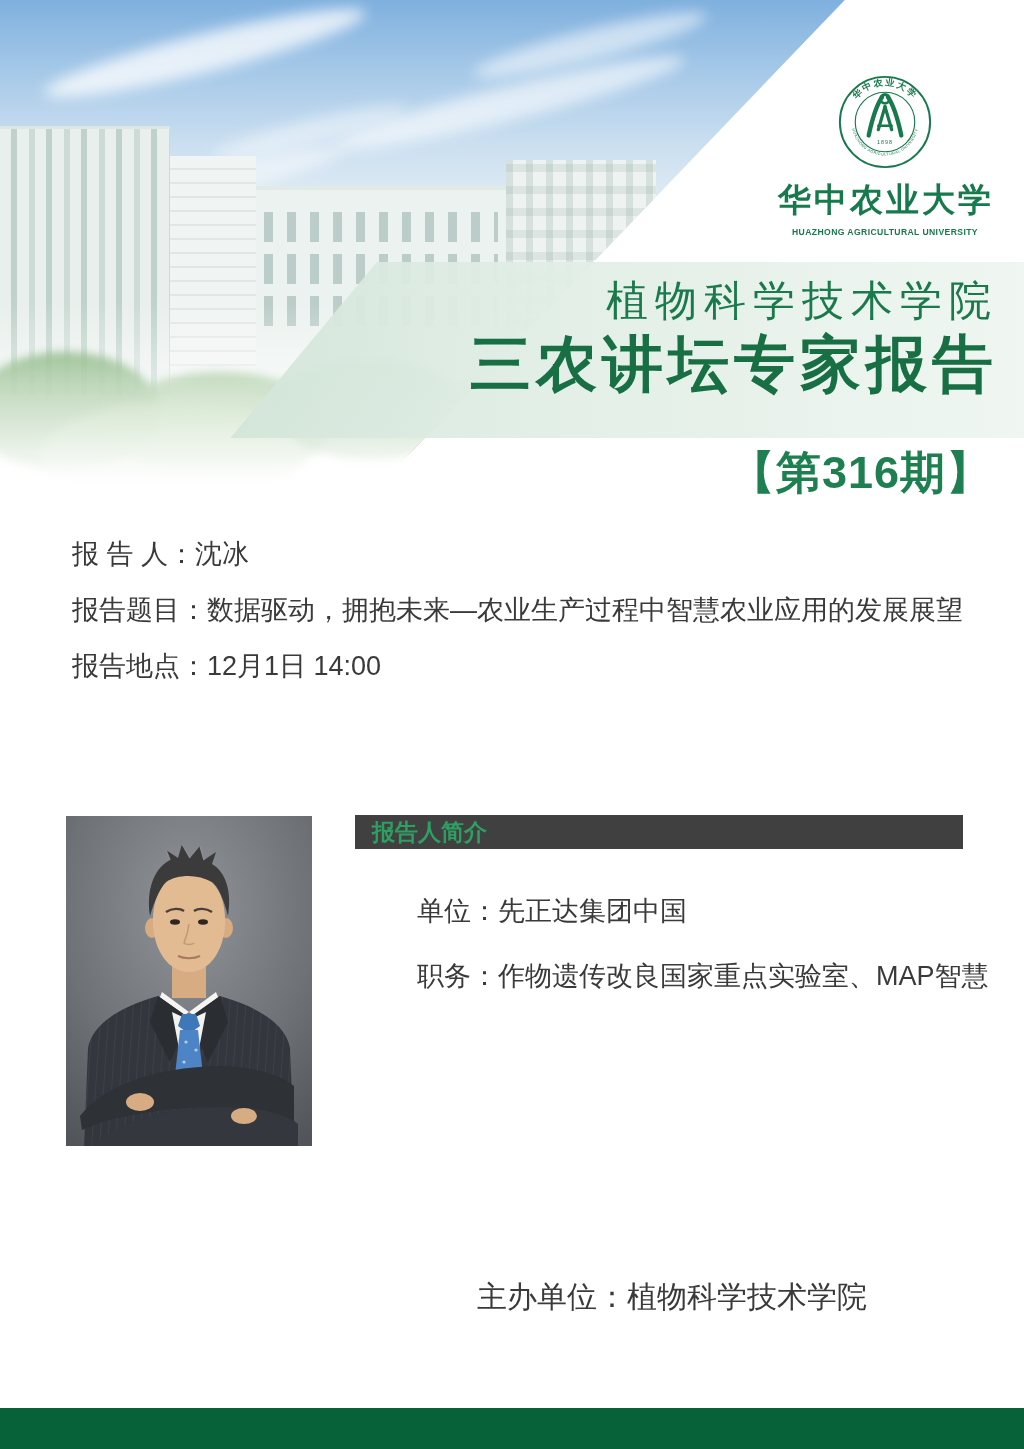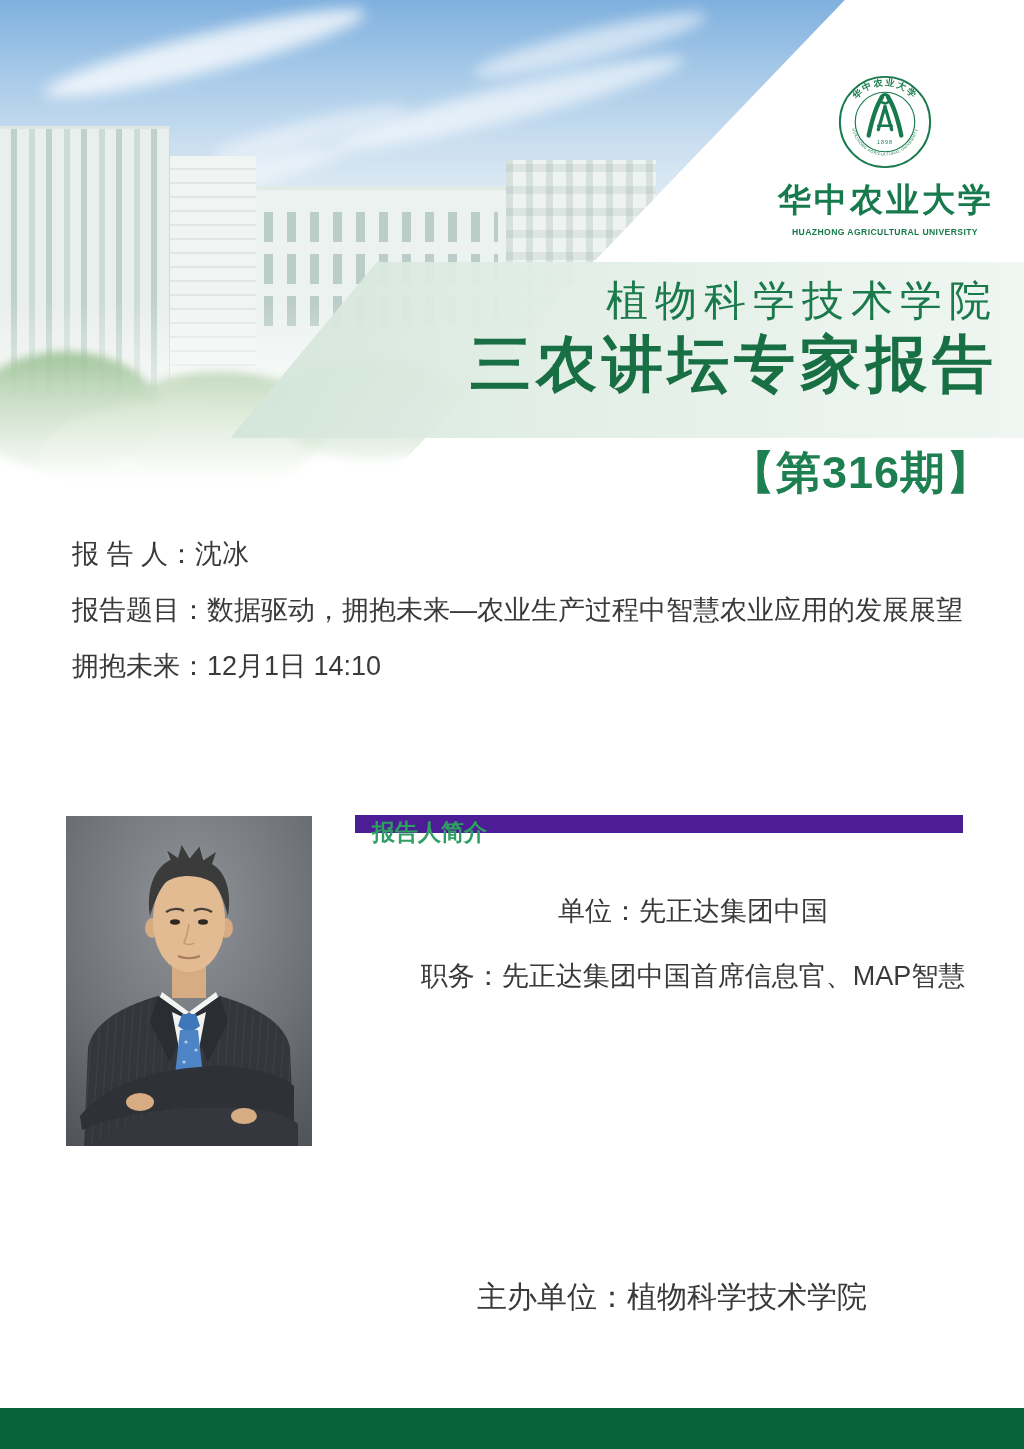--- a/index.html
+++ b/index.html
@@ -53,24 +53,24 @@
     background:linear-gradient(90deg,rgba(199,221,206,.93) 0%,rgba(222,236,227,.95) 45%,rgba(239,246,241,.97) 100%);
     text-align:right;padding-right:26px;}
   .college{margin-top:16px;font-size:42px;font-weight:500;color:#1b7a4b;letter-spacing:7px;line-height:1.1;}
   .series{margin-top:8px;font-size:61px;font-weight:700;color:#186f44;letter-spacing:5px;line-height:1.05;}
   .issue{position:absolute;top:443px;right:32px;font-size:45px;font-weight:600;color:#1e8050;letter-spacing:1px;}
   
   .info{position:absolute;left:72px;top:541px;width:900px;}
   .info-row{font-size:27px;line-height:27px;margin-bottom:29px;color:#3a3a3a;white-space:nowrap;}
   
   .portrait{position:absolute;left:66px;top:816px;width:246px;height:330px;}
-  .profile-banner{position:absolute;left:355px;top:815px;width:608px;height:18px;background:#4c1d95;}
+  .profile-banner{position:absolute;left:355px;top:815px;width:608px;height:34px;background:#404040;}
   .profile-banner span{display:inline-block;padding-left:17px;line-height:34px;font-size:23px;font-weight:700;color:#2f9e63;}
   .intro{position:absolute;left:363px;top:879px;width:606px;font-size:27px;color:#3a3a3a;}
-  .intro .line{height:65px;line-height:65px;white-space:nowrap;text-align:center;}
+  .intro .line{height:65px;line-height:65px;white-space:nowrap;}
   .intro .ind{text-indent:2em;}
   
   .hosts{position:absolute;left:477px;top:1272px;display:flex;font-size:30px;color:#3a3a3a;}
   .hosts .hline{height:50px;line-height:50px;white-space:nowrap;}
   
   .footer-bar{position:absolute;left:0;top:1408px;width:1024px;height:41px;background:#076239;}
 </style>
 </head>
 <body>
 
@@ -133,21 +133,21 @@
 
   <div class="band">
     <div class="college">植物科学技术学院</div>
     <div class="series">三农讲坛专家报告</div>
   </div>
   <div class="issue">【第316期】</div>
 
   <div class="info">
     <div class="info-row"><span>报 告 人：</span><span>沈冰</span></div>
     <div class="info-row"><span>报告题目：</span><span>数据驱动，拥抱未来—农业生产过程中智慧农业应用的发展展望</span></div>
-    <div class="info-row"><span>拥抱未来：</span><span>12月1日  14:10</span></div>
+    <div class="info-row"><span>报告地点：</span><span>12月1日  14:00</span></div>
   </div>
 
   <svg class="portrait" viewBox="0 0 246 330">
     <defs>
       <radialGradient id="bgG" cx="50%" cy="28%" r="85%">
         <stop offset="0%" stop-color="#909398"></stop>
         <stop offset="60%" stop-color="#6e7175"></stop>
         <stop offset="100%" stop-color="#515458"></stop>
       </radialGradient>
       <pattern id="pin" width="8" height="8" patternUnits="userSpaceOnUse" patternTransform="rotate(4)">
@@ -196,21 +196,21 @@
     <ellipse cx="137" cy="106" rx="5" ry="2.8" fill="#2e2620"></ellipse>
     <path d="M123,108 C122,116 120,122 118,127 C120,129 126,129 128,127" stroke="#c49a72" stroke-width="1.6" fill="none"></path>
     <path d="M112,140 C118,143 128,143 134,140" stroke="#a97a60" stroke-width="2.2" fill="none"></path>
   </svg>
 
   <div class="profile-banner">
     <span>报告人简介</span>
   </div>
   <div class="intro">
     <div class="line ind">单位：先正达集团中国</div>
-    <div class="line ind">职务：先正达集团中国首席信息官、MAP智慧</div>
+    <div class="line ind">职务：作物遗传改良国家重点实验室、MAP智慧</div>
   </div>
 
   <div class="hosts">
     <div class="hline">主办单位：</div>
     <div>
       <div class="hline">植物科学技术学院</div>
     </div>
   </div>
 
   <div class="footer-bar"></div>

